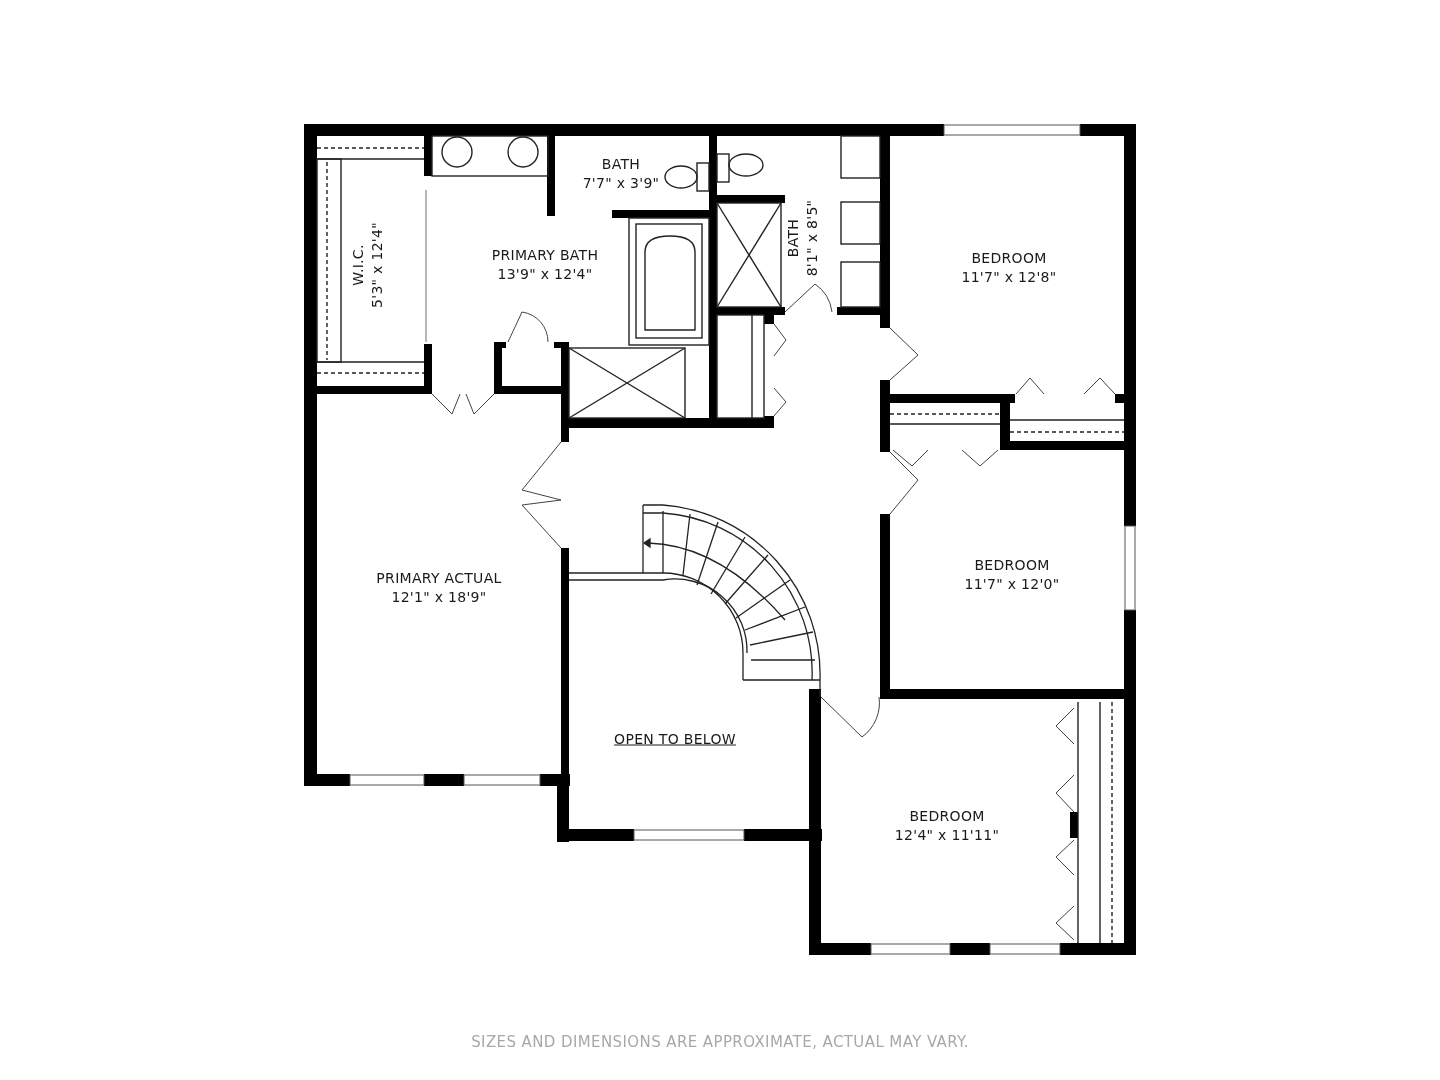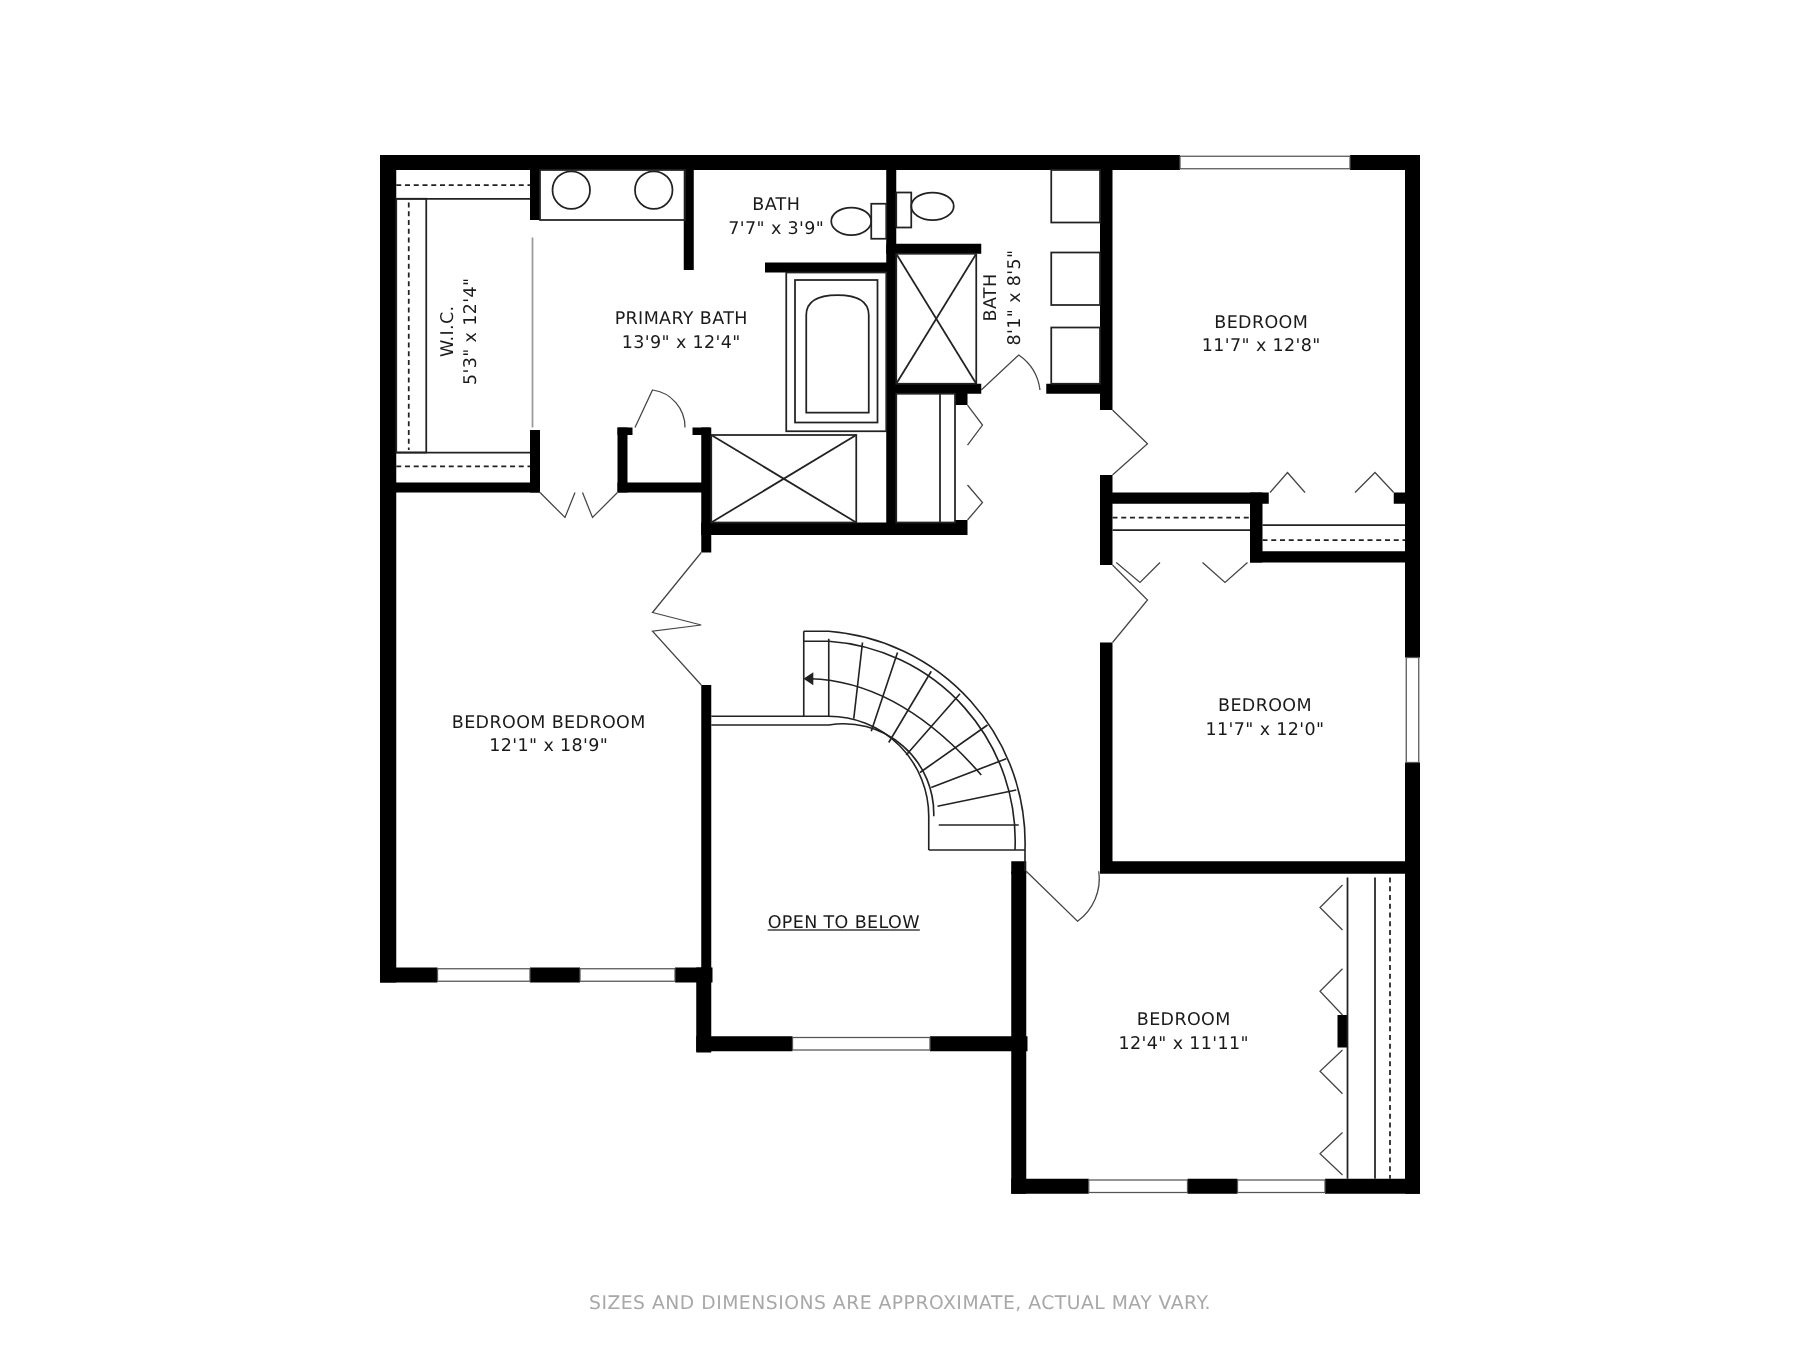--- a/index.html
+++ b/index.html
@@ -191,21 +191,21 @@
 </div>
 <div class="room-label" style="left:1009px; top:268px;">
   <span>BEDROOM</span>
   <span>11'7" x 12'8"</span>
 </div>
 <div class="room-label" style="left:1012px; top:575px;">
   <span>BEDROOM</span>
   <span>11'7" x 12'0"</span>
 </div>
 <div class="room-label" style="left:439px; top:588px;">
-  <span>BEDROOM BEDROOM</span>
+  <span>PRIMARY ACTUAL</span>
   <span>12'1" x 18'9"</span>
 </div>
 <div class="room-label" style="left:675px; top:739px;text-decoration:underline;">
   <span>OPEN TO BELOW</span>
 </div>
 <div class="room-label" style="left:947px; top:826px;">
   <span>BEDROOM</span>
   <span>12'4" x 11'11"</span>
 </div>
 

